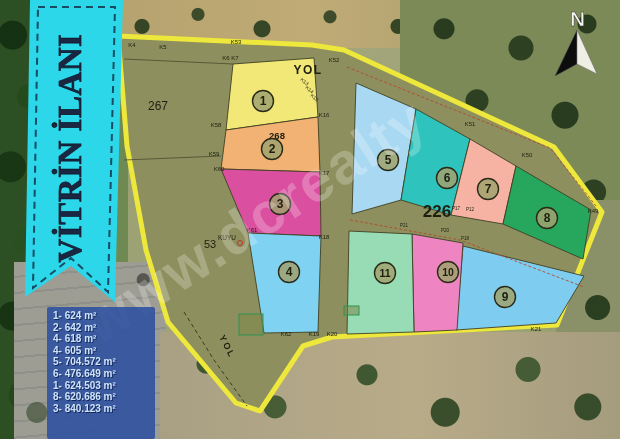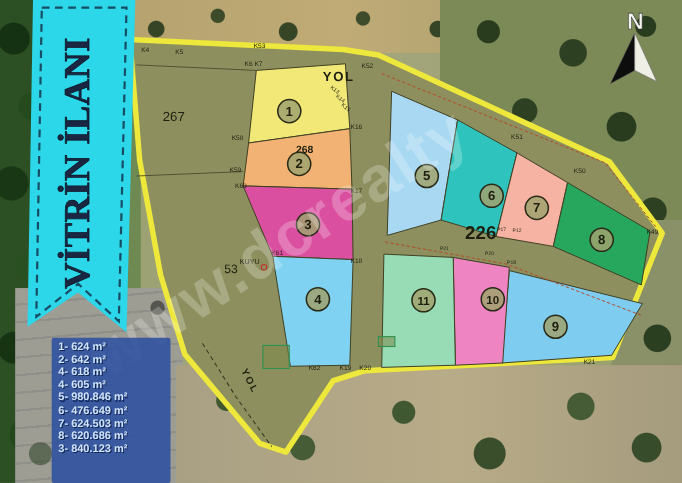--- a/index.html
+++ b/index.html
@@ -219,20 +219,20 @@
     <text x="25" y="24" font-size="21" font-weight="bold" fill="#f5f5f0" stroke="#333" stroke-width="0.5" font-family="Liberation Sans, sans-serif">N</text>
     <polygon points="32,28 10,74 32,62" fill="#0d0d0d" stroke="#555" stroke-width="0.5"></polygon>
     <polygon points="32,28 52,72 32,62" fill="#efefe6" stroke="#666" stroke-width="0.5"></polygon>
   </svg>
 
   <div class="area-box">
     <div>1- 624 m²</div>
     <div>2- 642 m²</div>
     <div>4- 618 m²</div>
     <div>4- 605 m²</div>
-    <div>5- 980.846 m²</div>
+    <div>5- 704.572 m²</div>
     <div>6- 476.649 m²</div>
-    <div>7- 624.503 m²</div>
+    <div>1- 624.503 m²</div>
     <div>8- 620.686 m²</div>
     <div>3- 840.123 m²</div>
   </div>
 
 </div>
 
 </body></html>

